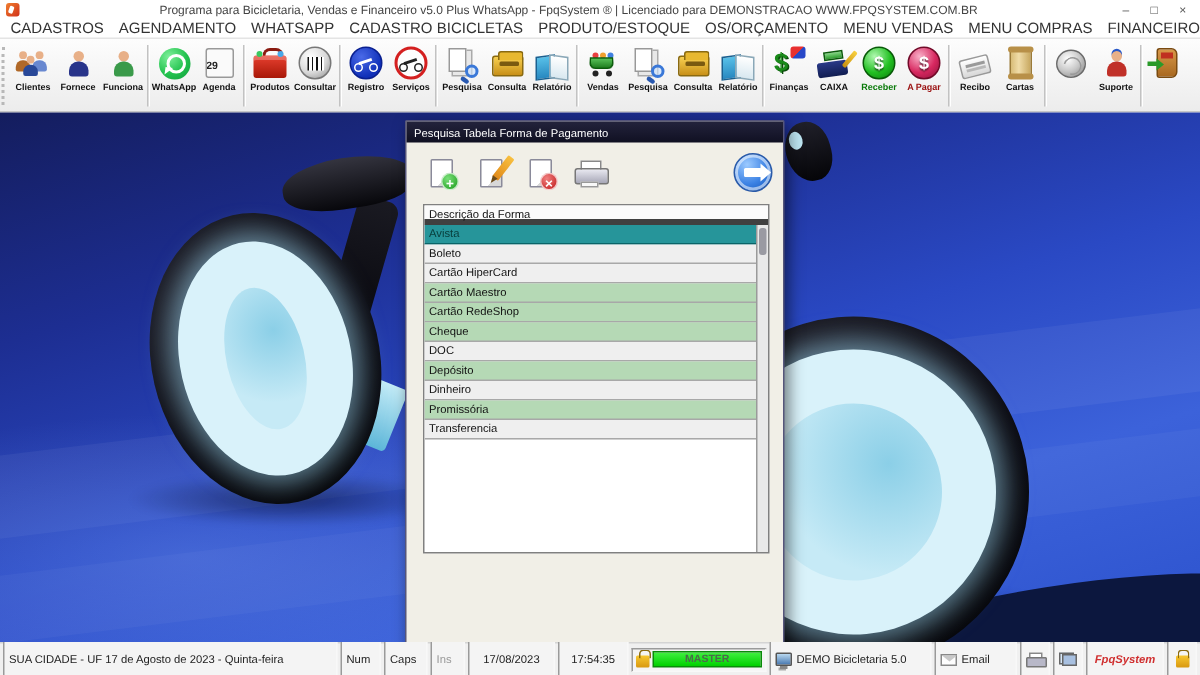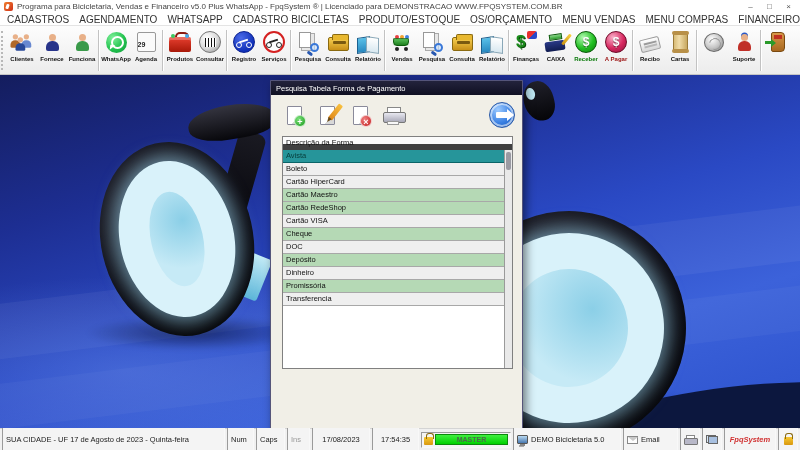--- a/index.html
+++ b/index.html
@@ -1,21 +1,21 @@
 <!DOCTYPE html>
 <html><head>
 <meta charset="utf-8">
 <style>
   html,body{margin:0;padding:0;width:800px;height:450px;overflow:hidden;
     font-family:"Liberation Sans",sans-serif;background:#000;}
   *{box-sizing:border-box;}
   .app{width:800px;height:450px;display:flex;flex-direction:column;background:#fff;}
 
   
-  .titlebar{height:13px;background:#ffffff;display:flex;align-items:center;padding:0 2px 0 4px;flex:0 0 13px;}
+  .titlebar{height:13px;background:#ffffff;display:flex;align-items:center;padding:0 2px 0 4px;flex:0 0 13px;text-align:center;}
   .appicon{width:9px;height:9px;border-radius:2px;background:linear-gradient(135deg,#f08030,#d03018);margin-right:4px;position:relative;flex:0 0 9px;}
   .appicon::after{content:"";position:absolute;left:2px;top:2px;width:3px;height:5px;background:#fff;border-radius:1px;transform:rotate(20deg);}
   .title-text{font-size:8px;color:#444;white-space:nowrap;overflow:hidden;flex:1;}
   .winbtns{display:flex;gap:0;}
   .winbtn{width:19px;height:12px;font-size:8px;color:#555;display:flex;align-items:center;justify-content:center;cursor:default;}
 
   
   .menubar{height:13px;background:#ffffff;display:flex;align-items:center;padding:0 2px;flex:0 0 13px;border-bottom:1px solid #e4e4e4;}
   .menu-item{font-size:10px;color:#333;padding:0 5px;white-space:nowrap;}
 
@@ -165,21 +165,21 @@
   .printer::after{content:"";position:absolute;left:0;top:5px;width:21px;height:9px;background:linear-gradient(#e8e8f0,#a8a8b8);border:1px solid #777;border-radius:2px;}
   .printer .out{position:absolute;left:4px;bottom:-1px;width:12px;height:4px;background:#f8f8f8;border:1px solid #999;z-index:2;}
   .gobtn{margin-left:auto;width:26px;height:26px;border-radius:50%;
     background:radial-gradient(circle at 34% 28%,#9ccaff,#3c82e4 55%,#0c4fb4);
     border:1px solid #2a5aa8;box-shadow:inset 0 0 0 2px rgba(255,255,255,.55);
     display:flex;align-items:center;justify-content:center;cursor:default;}
   .goarrow{position:relative;width:12px;height:6px;background:#fff;border-radius:1px;}
   .goarrow::after{content:"";position:absolute;right:-6px;top:-3px;border-left:7px solid #fff;border-top:6px solid transparent;border-bottom:6px solid transparent;}
 
   .listbox{position:absolute;left:11px;top:55px;width:231px;height:233px;background:#fff;border:1px solid #808080;}
-  .list-head{height:13px;line-height:12px;font-size:7.5px;color:#111;padding-left:3px;background:#fbfbfb;border-bottom:6px solid #404040;}
+  .list-head{height:13px;line-height:12px;font-size:7.5px;color:#111;padding-left:3px;background:#fbfbfb;border-bottom:4px solid #404040;}
   .rows{position:absolute;left:0;right:8px;top:13px;bottom:0;overflow:hidden;}
   .row{height:13px;line-height:12px;font-size:7.5px;color:#111;padding-left:3px;border-bottom:1px solid #a8a8a8;cursor:default;}
   .row.g{background:#b5d9b5;} .row.w{background:#efefef;}
   .row.sel{background:#26959a;color:#073c3a;border-bottom-color:#0a6468;}
   .vscroll{position:absolute;right:0;top:13px;bottom:0;width:8px;background:#e9e9e9;border-left:1px solid #9a9a9a;}
   .vthumb{position:absolute;left:1px;top:2px;width:5px;height:18px;background:#9a9aa2;border-radius:2px;}
 
   
   .statusbar{height:22px;flex:0 0 22px;background:#f0f0f0;border-top:1px solid #d4d4d4;display:flex;align-items:center;gap:2px;padding:0 2px;}
   .panel{height:16px;border:1px solid;border-color:#9a9a9a #f8f8f8 #f8f8f8 #9a9a9a;background:#f4f4f4;
@@ -488,21 +488,20 @@
       </div>
 
       <div class="listbox">
         <div class="list-head">Descrição da Forma</div>
         <div class="rows">
           <div class="row sel">Avista</div>
           <div class="row w">Boleto</div>
           <div class="row w">Cartão HiperCard</div>
           <div class="row g">Cartão Maestro</div>
           <div class="row g">Cartão RedeShop</div>
-          <div class="row w">Cartão VISA</div>
           <div class="row g">Cheque</div>
           <div class="row w">DOC</div>
           <div class="row g">Depósito</div>
           <div class="row w">Dinheiro</div>
           <div class="row g">Promissória</div>
           <div class="row w">Transferencia</div>
         </div>
         <div class="vscroll">
           <div class="vthumb"></div>
         </div>

